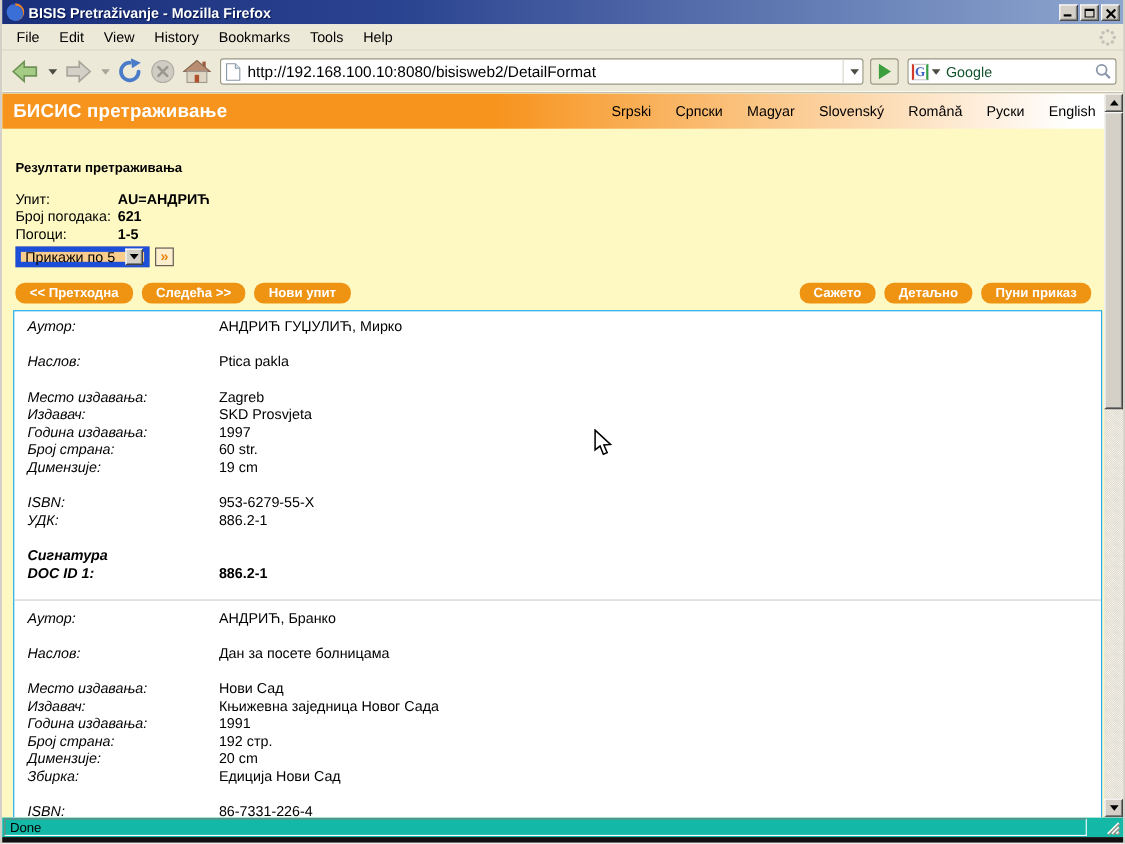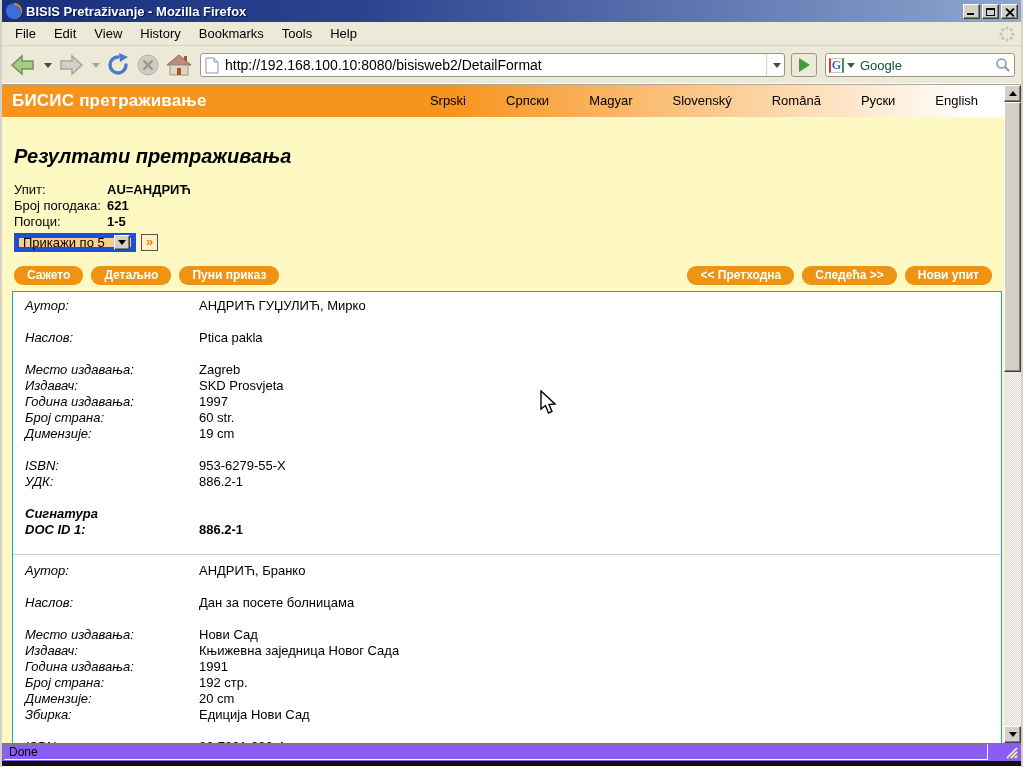--- a/index.html
+++ b/index.html
@@ -56,24 +56,24 @@
             font:bold 12px/13px "Liberation Serif", serif; color:#3b62c4; text-align:center; background:#fff; }
   .search-text { flex:1 1 auto; font-size:13px; color:#14532d; padding-left:5px; }
 
   
   .viewport { position:relative; height:658px; background:#fef9c3; overflow:hidden; flex:0 0 auto; }
   .page { position:absolute; left:0; top:0; right:17px; bottom:0; overflow:hidden; }
 
   .orange-header { height:32px; background:linear-gradient(to right,#f7941e 0%,#f7941e 45%,#ffffff 97%);
                    display:flex; align-items:center; position:relative; }
   .app-title { color:#fff; font-size:17px; font-weight:bold; padding-left:10px; letter-spacing:.2px; }
-  .langs { position:absolute; right:26px; top:8px; display:flex; gap:40px; }
+  .langs { position:absolute; right:8px; top:8px; display:flex; gap:22px; }
   .lang { font-size:13px; color:#000; text-decoration:none; cursor:pointer; }
 
-  .results-heading { font-size:20px; font-weight:bold; color:#000; margin:28px 0 14px 12px;font-style:italic; }
+  .results-heading { font-size:12px; font-weight:bold; color:#000; margin:28px 0 14px 12px; }
   .q-row { display:flex; margin-left:12px; font-size:13px; line-height:16px; }
   .q-label { width:93px; }
   .q-value { font-weight:bold; }
 
   .pagesize-row { display:flex; align-items:center; margin:3px 0 0 12px; gap:5px; }
   .fake-select { width:122px; height:19px; background:#facd8d; border:5px solid #1d4ed8;
                  display:flex; align-items:center; font-size:13px; }
   .fake-select .sel-text { flex:1 1 auto; padding-left:4px; white-space:nowrap; overflow:hidden; }
   .sel-btn { width:16px; height:15px; margin-right:1px; background:#d4d0c8; border:1px solid #fff;
              border-right-color:#404040; border-bottom-color:#404040; box-shadow:inset -1px -1px 0 #808080;
@@ -104,21 +104,21 @@
   .sb-btn { position:absolute; left:0; width:17px; height:17px; background:#d4d0c8; border:1px solid #fff;
             border-right-color:#404040; border-bottom-color:#404040; box-shadow:inset -1px -1px 0 #808080;
             display:flex; align-items:center; justify-content:center; }
   .sb-up { top:0; } .sb-down { bottom:0; }
   .tri-up { width:0; height:0; border-left:4px solid transparent; border-right:4px solid transparent; border-bottom:5px solid #000; }
   .tri-down { width:0; height:0; border-left:4px solid transparent; border-right:4px solid transparent; border-top:5px solid #000; }
   .sb-thumb { position:absolute; left:0; top:17px; width:17px; height:270px; background:#d4d0c8; border:1px solid #fff;
               border-right-color:#404040; border-bottom-color:#404040; box-shadow:inset -1px -1px 0 #808080; }
 
   
-  .statusbar { height:18px; background:#8b5cf6; display:flex; align-items:center; padding:1px 2px; flex:0 0 auto; gap:16px; }
+  .statusbar { height:18px; background:#14b8a6; display:flex; align-items:center; padding:1px 2px; flex:0 0 auto; gap:16px; }
   .status-panel { flex:1 1 auto; height:16px; border:1px solid #808080; border-bottom-color:#fff; border-right-color:#fff;
                   font-size:12px; color:#000; padding:1px 4px; line-height:13px; }
   .resize-grip { width:15px; height:15px; position:relative; cursor:nwse-resize; }
   .bottom-edge { height:5px; background:#101010; flex:0 0 auto; }
 
   .cursor { position:absolute; left:539px; top:390px; z-index:99; pointer-events:none; }
 </style>
 </head>
 <body>
 
@@ -259,28 +259,28 @@
           <span class="sel-text">Прикажи по 5</span>
           <div class="sel-btn">
               <div class="dd-arrow"></div>
             </div>
         </div>
         <div class="ps-go">»</div>
       </div>
 
       <div class="btn-row">
         <div class="btn-group">
+          <button class="obtn">&lt;&lt; Претходна</button>
+          <button class="obtn">Следећа &gt;&gt;</button>
+          <button class="obtn">Нови упит</button>
+        </div>
+        <div class="btn-group">
           <button class="obtn">Сажето</button>
           <button class="obtn">Детаљно</button>
           <button class="obtn">Пуни приказ</button>
-        </div>
-        <div class="btn-group">
-          <button class="obtn">&lt;&lt; Претходна</button>
-          <button class="obtn">Следећа &gt;&gt;</button>
-          <button class="obtn">Нови упит</button>
         </div>
       </div>
 
       <div class="records-box" id="records-box">
           <div class="record">
             <div class="rec-group">
               <div class="rec-row">
                 <span class="rec-label">Аутор:</span>
                 <span class="rec-value">АНДРИЋ ГУЏУЛИЋ, Мирко</span>
               </div>

